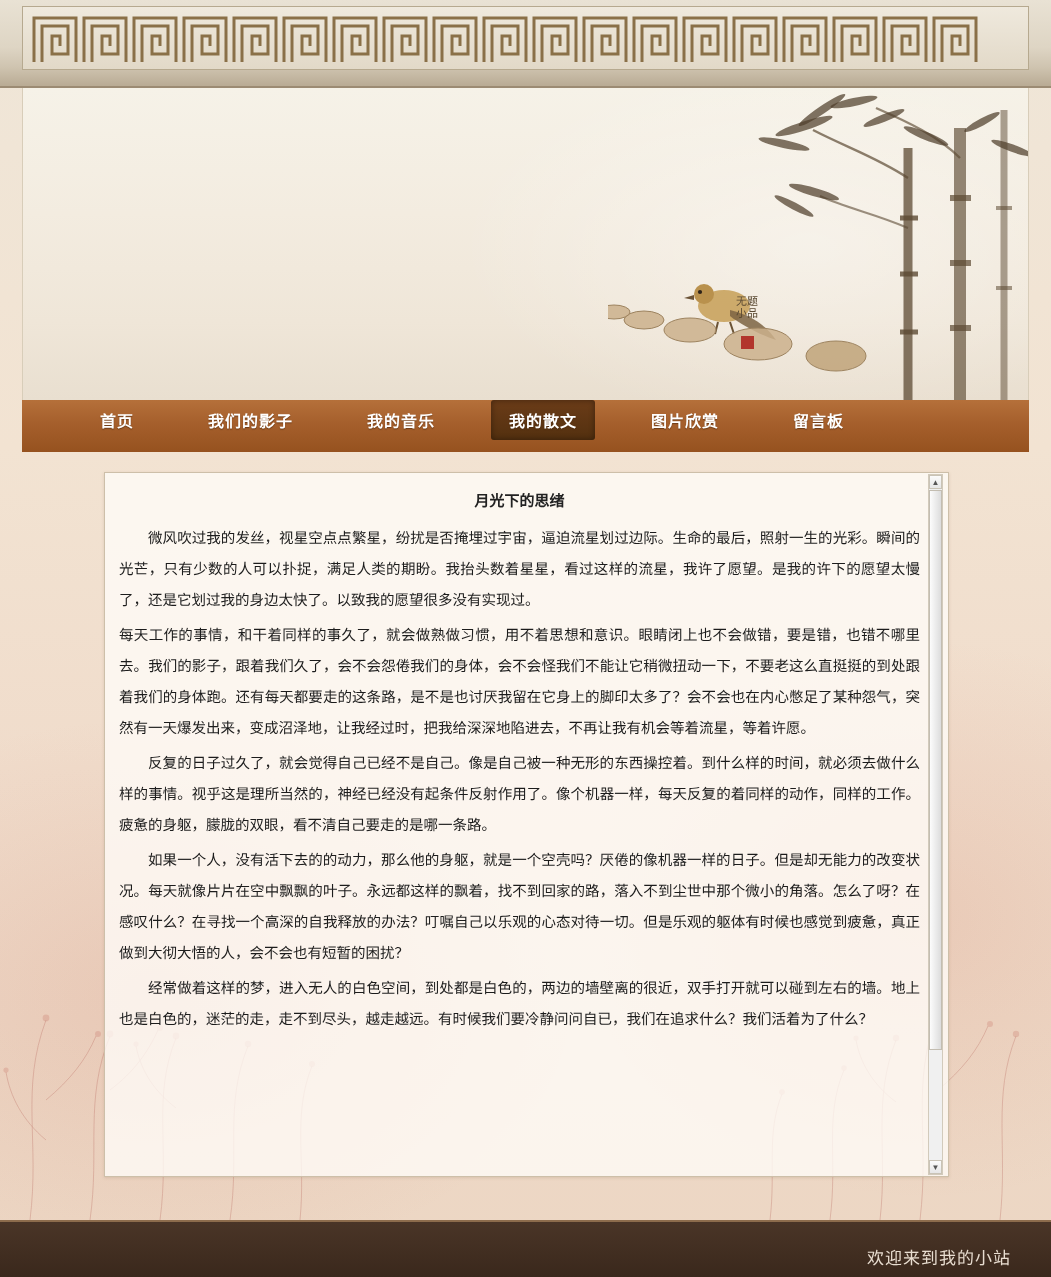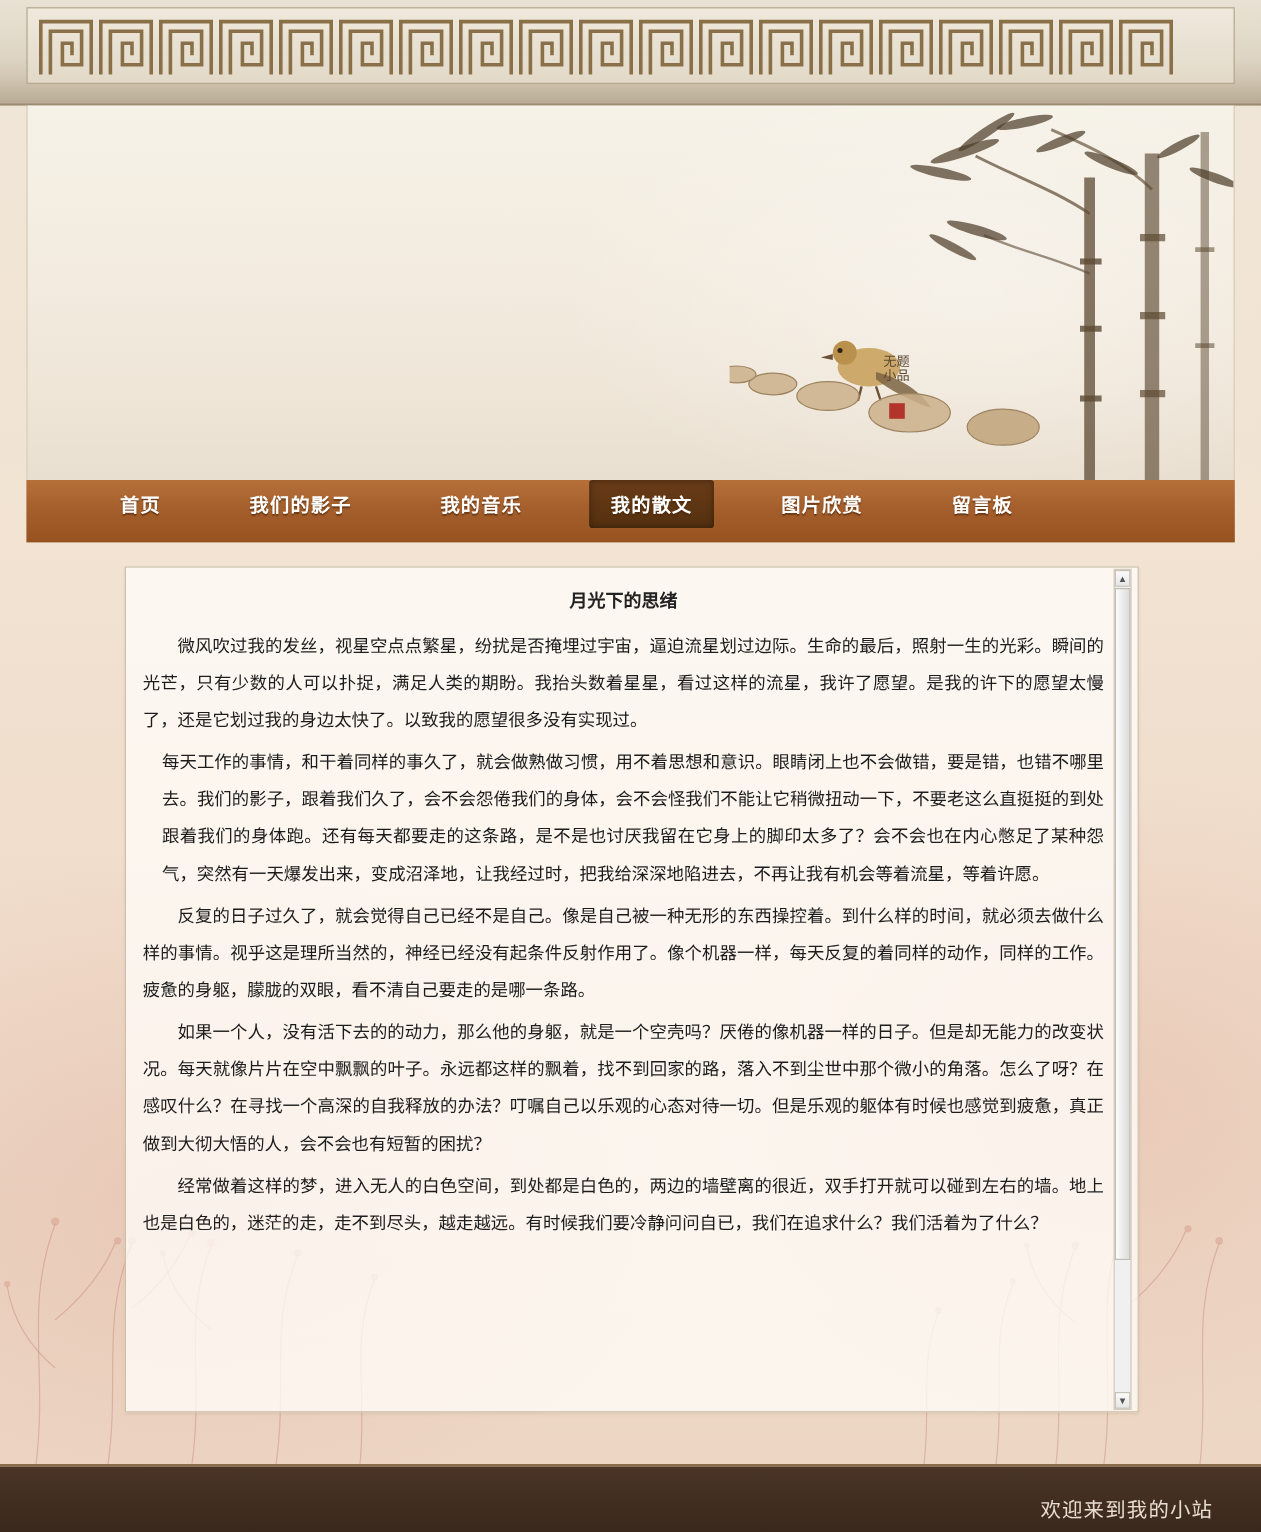--- a/index.html
+++ b/index.html
@@ -157,23 +157,23 @@
     font-weight: bold;
     font-family: "DejaVu Sans", "Liberation Sans", sans-serif;
   }
   .article p {
     margin: 0 0 4px 0;
     font-size: 14.5px;
     line-height: 31px;
     color: #1c1c1c;
     text-align: justify;
     text-indent: 2em;
-    font-family: Liberation Sans, sans-serif;
-  }
-  .article p.noindent { text-indent: 0; margin-left: 16px; }
+    font-family: Liberation Mono, monospace;
+  }
+  .article p.noindent { text-indent: 0; }
 
   
   .scrollbar {
     position: absolute;
     top: 474px;
     right: 108px;
     width: 15px;
     height: 701px;
     background: #f0f0f0;
     border: 1px solid #d2cabb;

